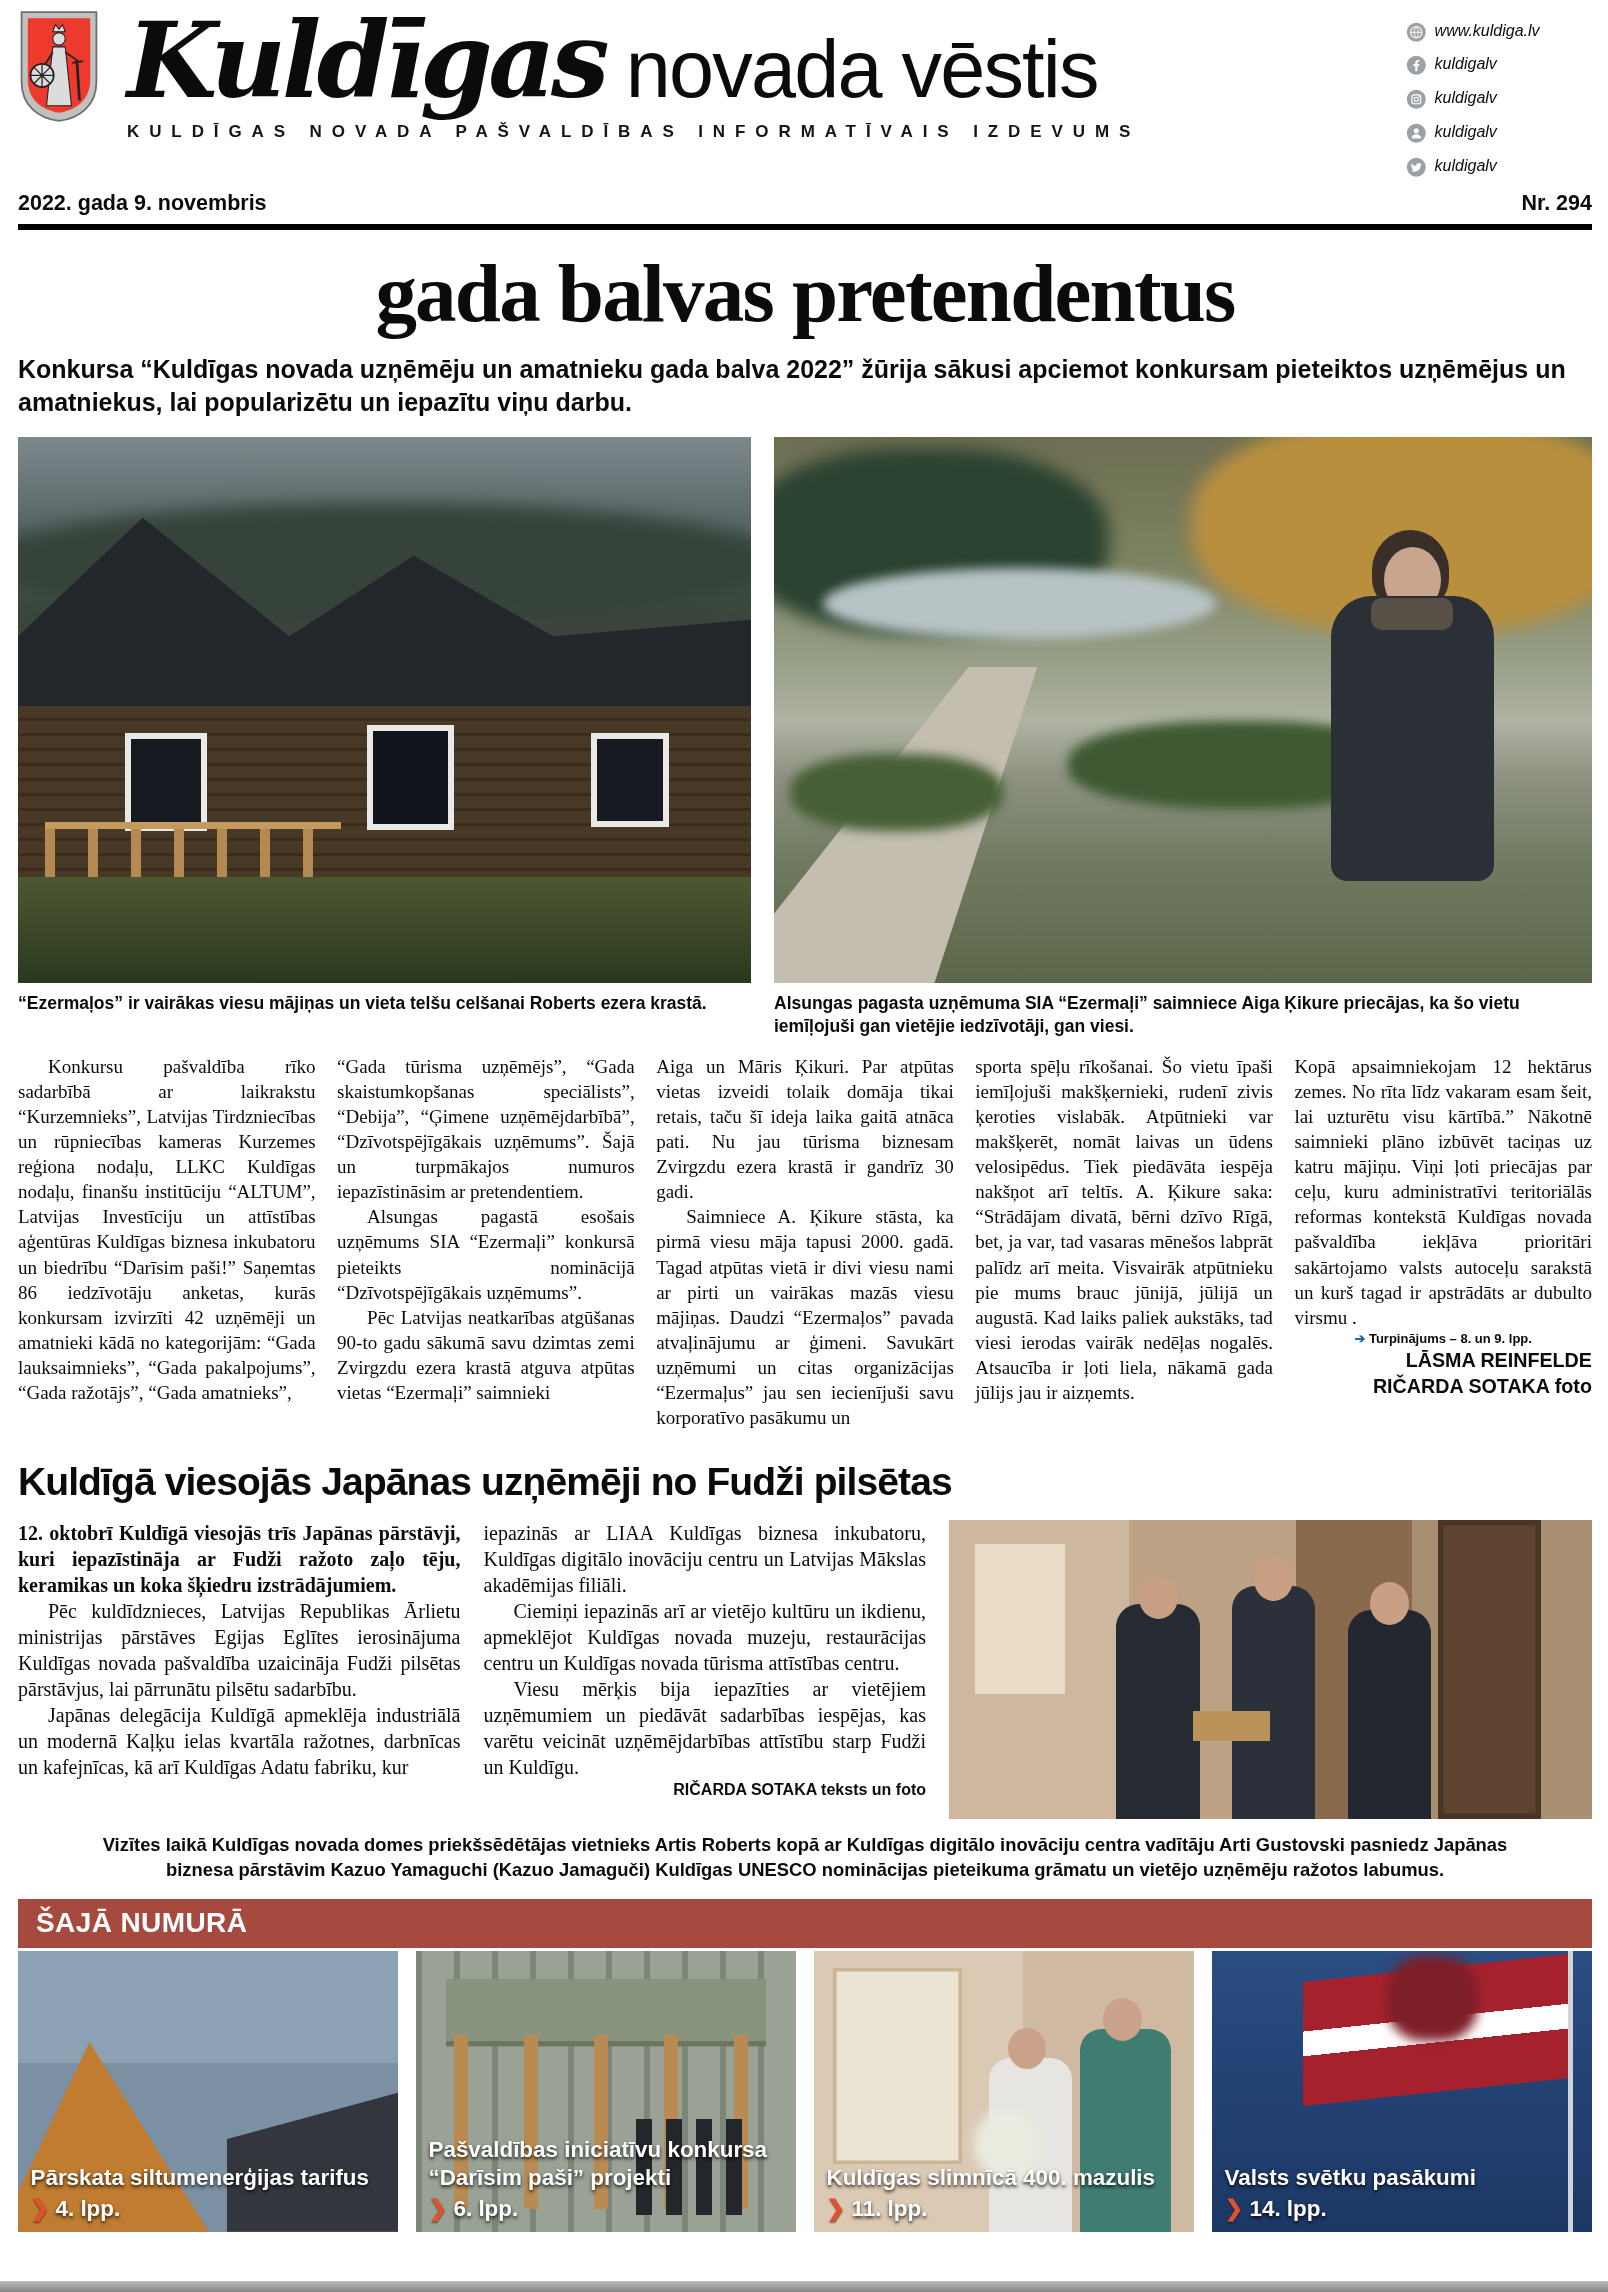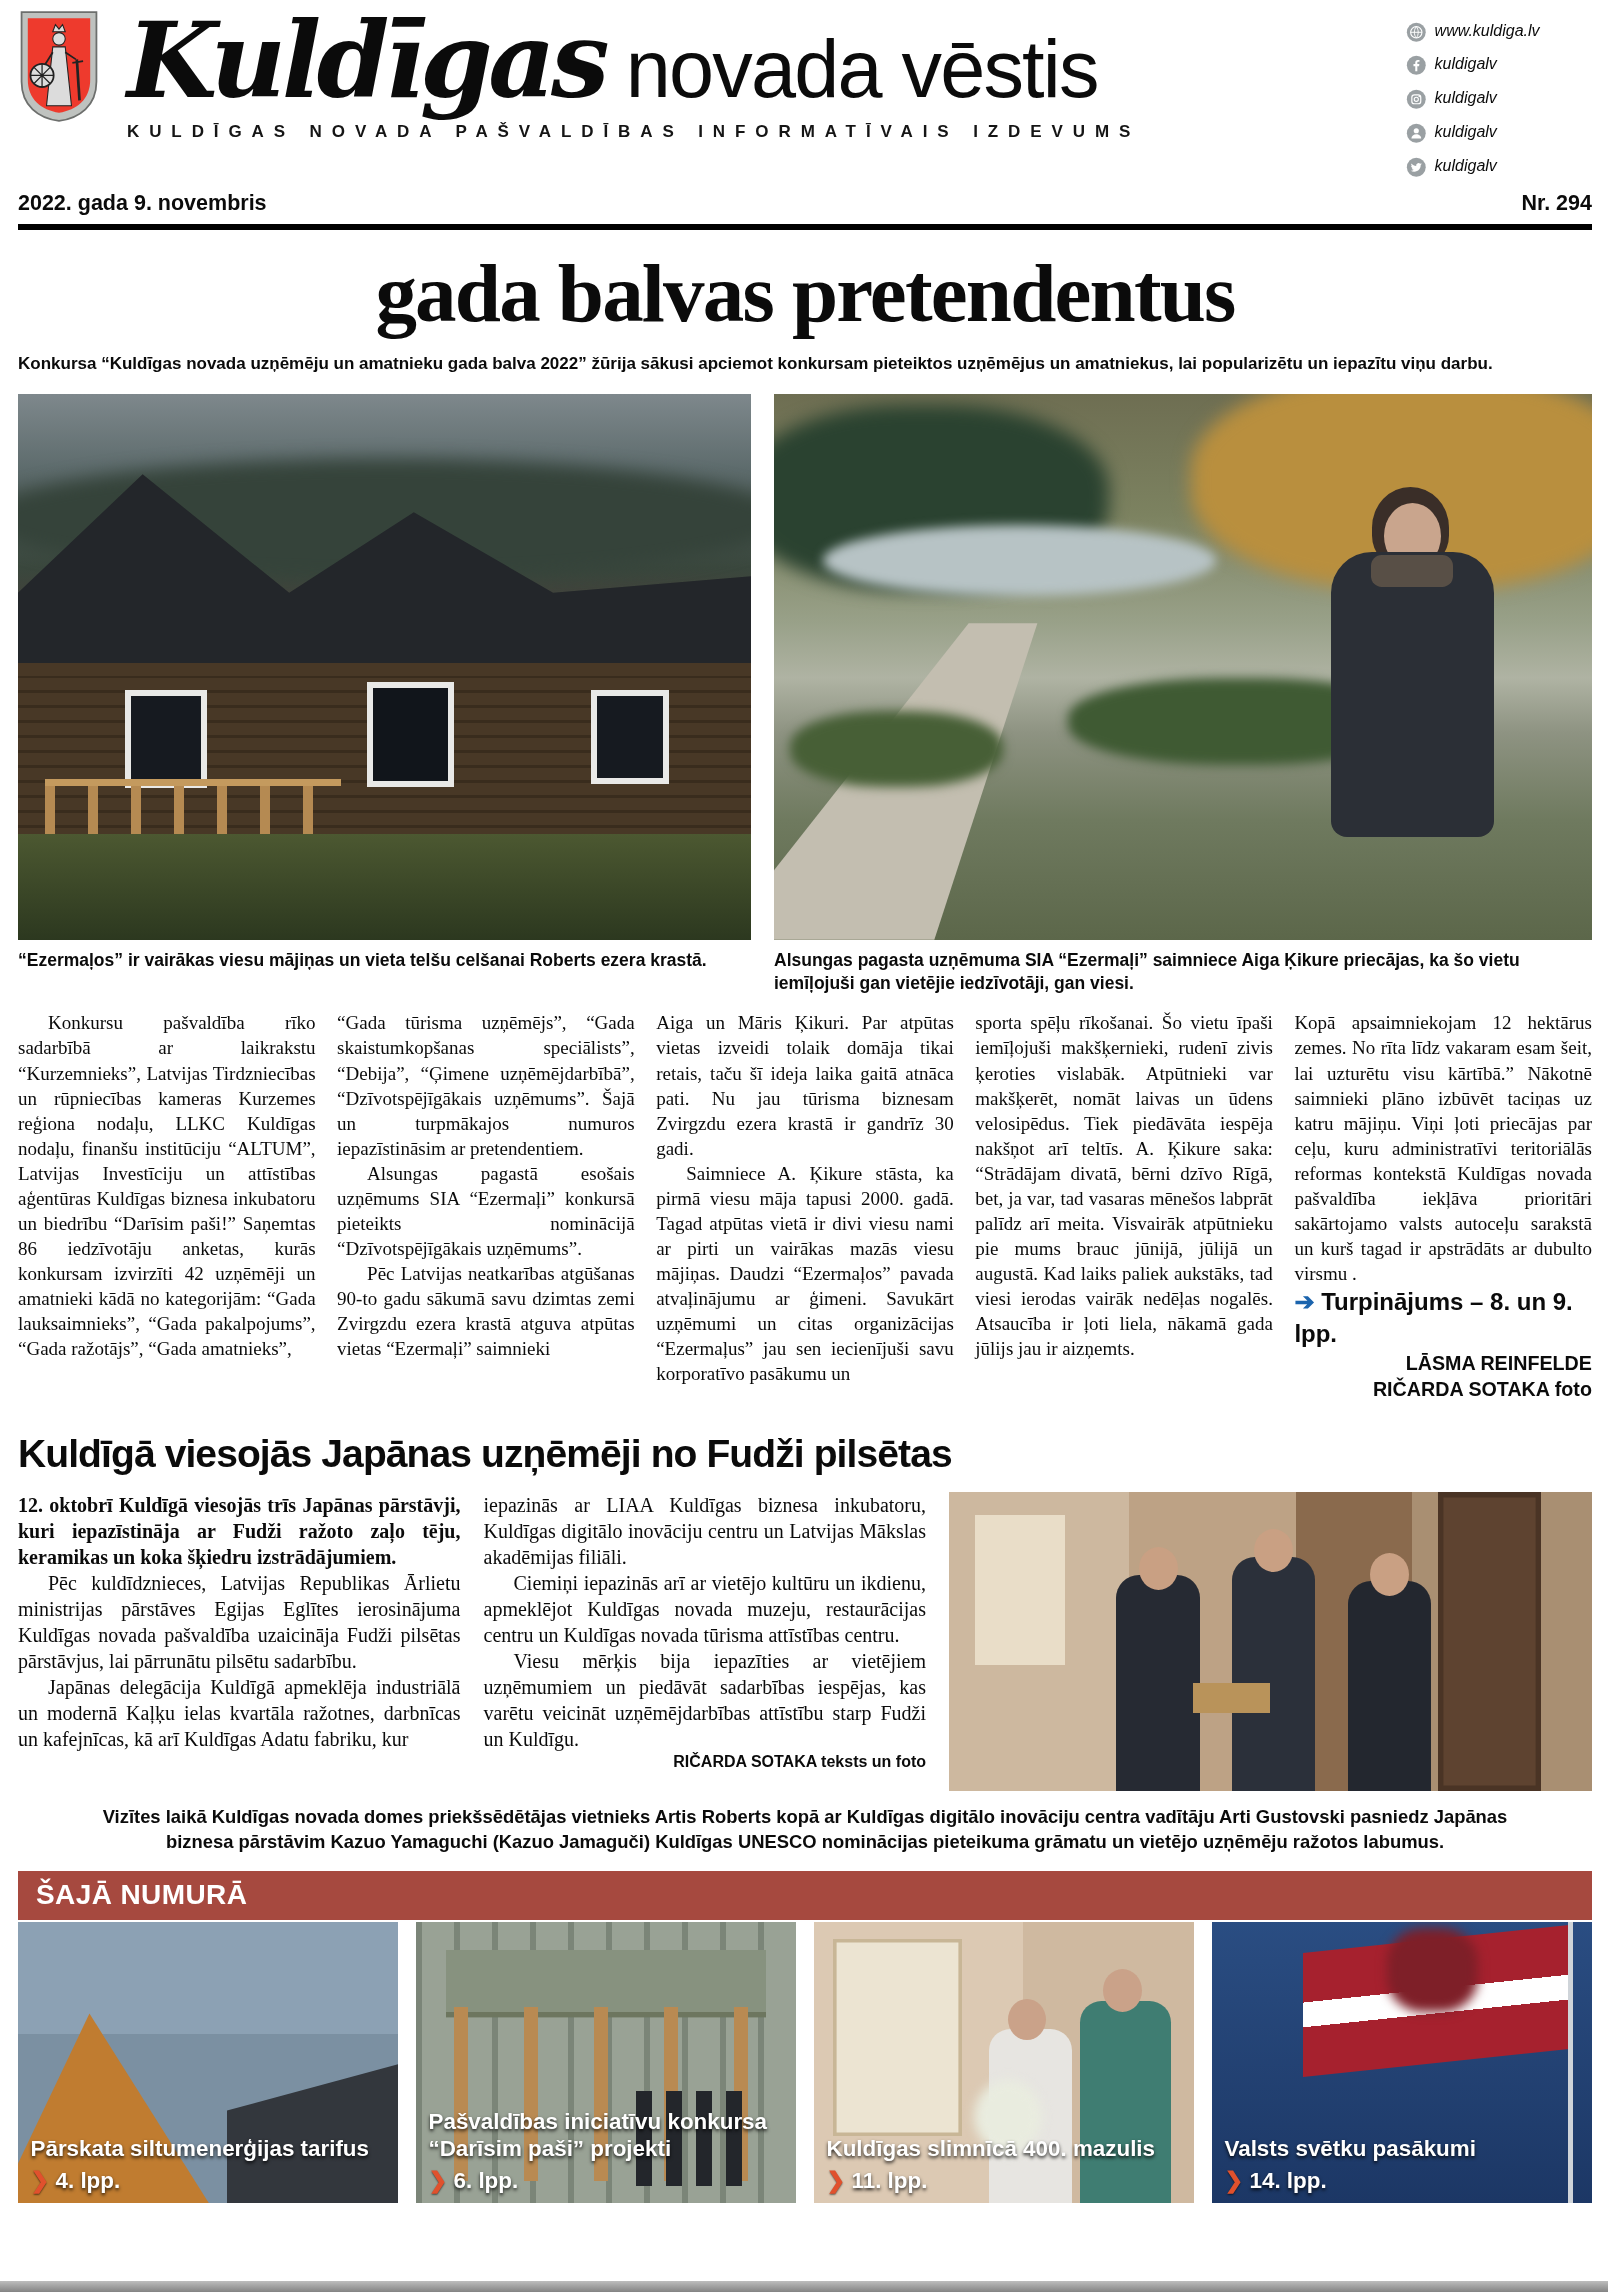--- a/index.html
+++ b/index.html
@@ -27,38 +27,38 @@
 
   
   .dateline { display:flex; justify-content:space-between; font-weight:bold; font-size:21.5px; margin-top:12.5px; }
   .rule { height:6.3px; background:#000; margin-top:8px; }
 
   
   .headline {
     font-family:"Liberation Serif", serif; font-weight:bold; font-size:83px;
     text-align:center; line-height:1.1; letter-spacing:-1.8px; margin:18px 9px 7.2px;
   }
-  .lead { font-size:17px; font-weight:bold; line-height:1.32; margin:14.3px 0 18px; }
+  .lead { font-size:25px; font-weight:bold; line-height:1.32; margin:14.3px 0 18px; }
 
   .photo-row { display:flex; gap:23px; }
   .photo { position:relative; overflow:hidden; background:#888; }
   .photo-left { width:733px; height:546px; }
   .photo-right { flex:1; height:546px; }
   .abs { position:absolute; }
 
   .caption-row { display:flex; gap:23px; margin-top:9px; }
   .caption { font-size:17.5px; font-weight:bold; line-height:1.3; }
   .caption-left { width:733px; }
   .caption-right { flex:1; }
 
   .cols { display:flex; gap:21.5px; margin-top:16px; }
   .col { flex:1; font-family:"Liberation Serif", serif; font-size:19px; line-height:1.32; text-align:justify; min-width:0; }
   .col p { margin:0; }
   .col p.ind { text-indent:30px; }
-  .cont { font-family:"Liberation Sans", sans-serif; font-weight:bold; font-size:24px; margin-top:21.5px; text-align:left; }
+  .cont { font-family:"Liberation Sans", sans-serif; font-weight:bold; font-size:13px; margin-top:21.5px; text-align:center; }
   .cont-arrow { color:#1b64ad; font-weight:bold; }
   .byline { font-family:"Liberation Sans", sans-serif; font-weight:bold; font-size:19.7px; text-align:right; margin-top:3.6px; }
 
   
   .article2 { margin-top:30px; }
   .a2-head { font-size:39px; font-weight:bold; letter-spacing:-0.9px; margin:0 0 16px; }
   .a2-wrap { display:flex; gap:23px; }
   .a2-cols { display:flex; gap:23px; width:908px; flex:0 0 908px; }
   .a2-col { flex:1; font-family:"Liberation Serif", serif; font-size:20px; line-height:1.3; text-align:justify; min-width:0; }
   .a2-col p { margin:0; }

